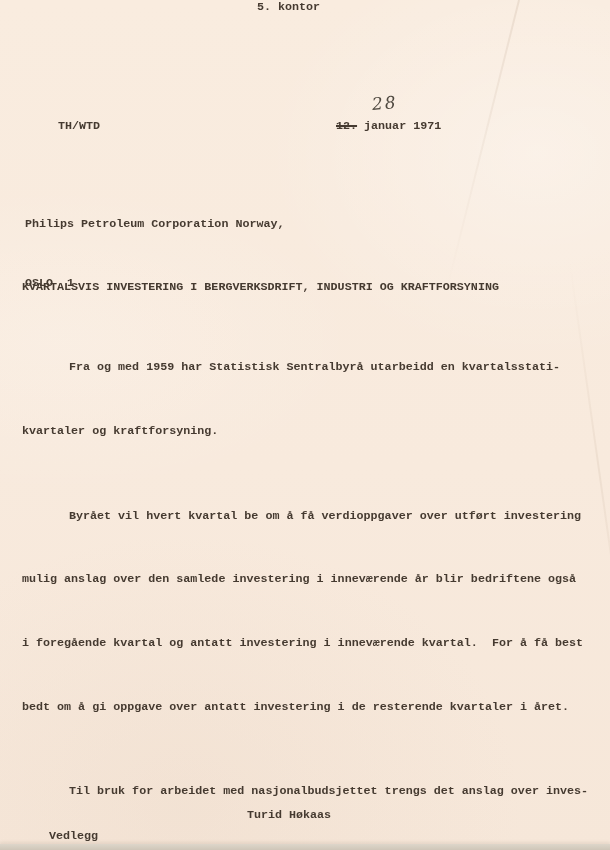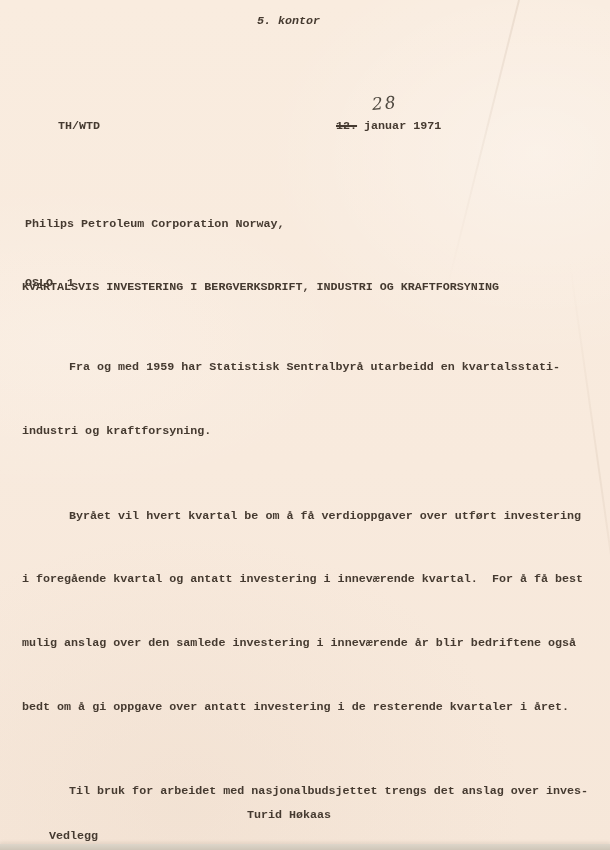--- a/index.html
+++ b/index.html
@@ -19,21 +19,21 @@
   }
   
   .crease1 { position:absolute; top:0; right:90px; width:2px; height:300px;
     background:linear-gradient(180deg, rgba(210,190,172,0.35), transparent);
     transform:rotate(14deg); transform-origin:top; }
   .crease2 { position:absolute; top:260px; right:10px; width:2px; height:420px;
     background:linear-gradient(180deg, transparent, rgba(215,196,178,0.30), transparent);
     transform:rotate(-8deg); }
   .typed { font-size:11.7px; letter-spacing:0; white-space:pre; }
 
-  .kontor   { position:absolute; left:257px; top:14px;font-style:italic; }
+  .kontor   { position:absolute; left:257px; top:0; }
   .ref      { position:absolute; left:28px;  top:119px;margin-left:30px; }
   .dateblock{ position:absolute; left:336px; top:119px; }
   .struck   { text-decoration:line-through; text-decoration-thickness:1.5px; }
   .hand28 {
     position:absolute; left:372px; top:93px;
     font-family:"DejaVu Serif", serif; font-style:italic; font-weight:400;
     font-size:17px; color:#4e483f; transform:rotate(-5deg); letter-spacing:2px;
   }
   .address  { position:absolute; left:25px; top:179px; line-height:18px; }
   .address .city { margin-top:5px; }
@@ -66,25 +66,25 @@
 
   <div class="typed address">
     <div>Philips Petroleum Corporation Norway,</div>
     <div class="city">OSLO  1</div>
   </div>
 
   <div class="typed subject">KVARTALSVIS INVESTERING I BERGVERKSDRIFT, INDUSTRI OG KRAFTFORSYNING</div>
 
   <div class="typed body-block">
     <div class="line indent">Fra og med 1959 har Statistisk Sentralbyrå utarbeidd en kvartalsstati-</div>
-    <div class="line">industri og kraftforsyning.</div>
+    <div class="line">kvartaler og kraftforsyning.</div>
 
     <div class="line indent">Byrået vil hvert kvartal be om å få verdioppgaver over utført investering</div>
+    <div class="line">mulig anslag over den samlede investering i inneværende år blir bedriftene også</div>
     <div class="line">i foregående kvartal og antatt investering i inneværende kvartal.  For å få best</div>
-    <div class="line">mulig anslag over den samlede investering i inneværende år blir bedriftene også</div>
     <div class="line">bedt om å gi oppgave over antatt investering i de resterende kvartaler i året.</div>
 
     <div class="line indent">Til bruk for arbeidet med nasjonalbudsjettet trengs det anslag over inves-</div>
     
     
     
 
     
     
     

